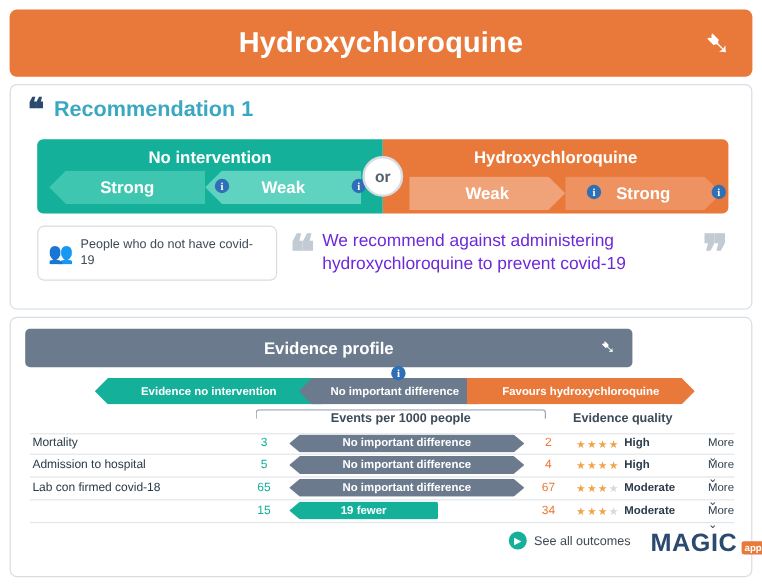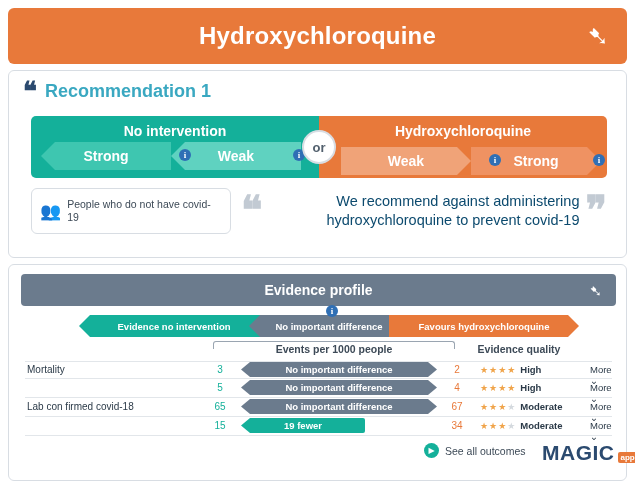--- a/index.html
+++ b/index.html
@@ -167,38 +167,38 @@
   }
   .stmt-quote-l, .stmt-quote-r {
     color: #c2cad3;
     font-size: 40px;
     font-weight: bold;
     font-family: "Liberation Serif", serif;
     line-height: 30px;
   }
   .stmt-text {
     flex: 1;
-    text-align: right;
-    color: #0c4a6e;
+    text-align: left;
+    color: #6d28d9;
     font-size: 14.5px;
     line-height: 19px;
     padding: 0 6px;
   }
 
   
   .ep-card {
     position: absolute; left: 8px; top: 264px;
     width: 619px; height: 217px;
     background: #ffffff;
     border: 1px solid #d8dde3;
     border-radius: 6px;
   }
   .ep-header {
     position: absolute; left: 12px; top: 9px;
-    width: 595px; height: 32px;
+    width: 506px; height: 32px;
     background: #6b7b8d;
     border-radius: 4px;
     display: flex; align-items: center; justify-content: center;
   }
   .ep-header-title { color: #ffffff; font-size: 14px; font-weight: bold; }
   .ep-chevron {
     position: absolute; right: 14px; top: 50%;
     transform: translateY(-50%);
     color: #ffffff; font-size: 15px; line-height: 1;
     cursor: pointer;
@@ -425,20 +425,21 @@
       <div class="cell-quality">
         <span class="stars">★★★★</span>
         <span class="qual-label">High</span>
       </div>
       <div class="cell-more">
         <span>More</span> ⌄
       </div>
     </div>
 
     <div class="row row-1">
+      <div class="cell-name">Admission to hospital</div>
       <div class="cell-left-num">5</div>
       <div class="pill pill-nid">
         <span>No important difference</span>
       </div>
       <div class="cell-right-num">4</div>
       <div class="cell-quality">
         <span class="stars">★★★★</span>
         <span class="qual-label">High</span>
       </div>
       <div class="cell-more">

